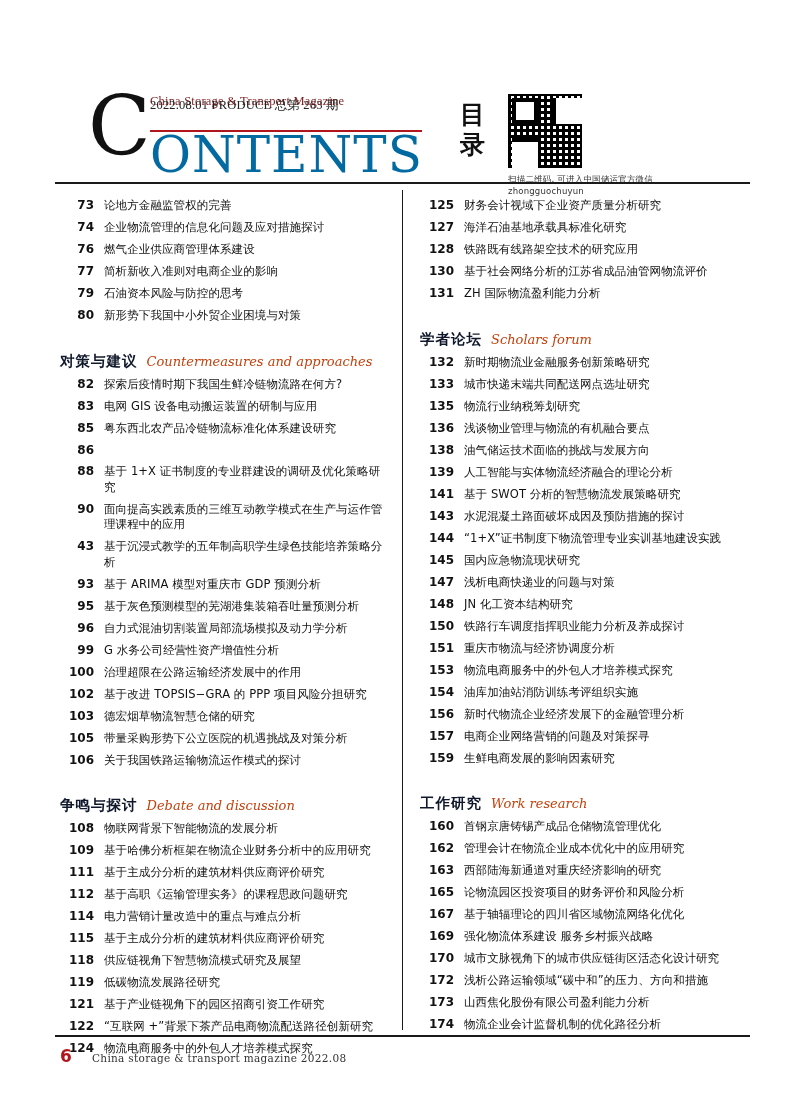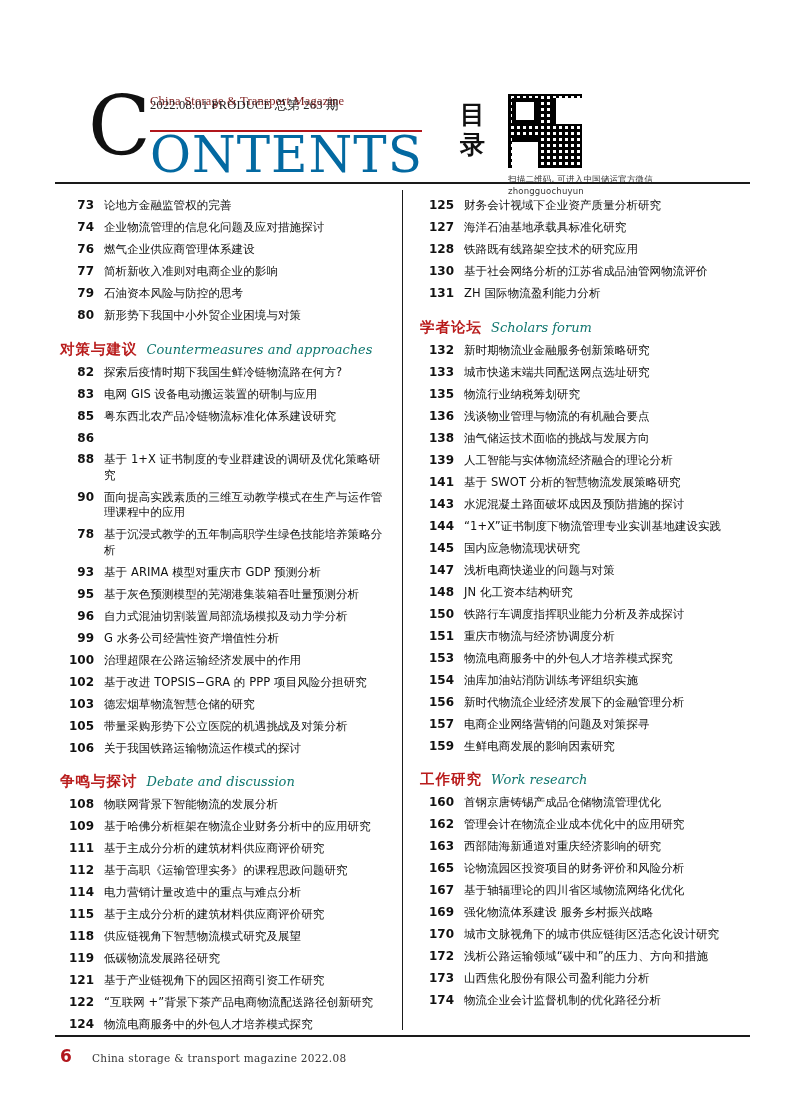--- a/index.html
+++ b/index.html
@@ -77,24 +77,24 @@
   .col{position:absolute;top:198px;width:330px;}
   .col-left{left:60px;}
   .col-right{left:420px;}
 
   .sec-head{
     margin:16px 0 6px 0;
     display:flex;align-items:baseline;gap:9px;
   }
   .sec-head:first-child{margin-top:0;}
   .sec-cn{
-    color:#b91c1c;font-size:14.5px;font-weight:bold;letter-spacing:1px;
+    color:#0f172a;font-size:14.5px;font-weight:bold;letter-spacing:1px;margin-top:12px;
   }
   .sec-en{
-    color:#0f766e;font-family:"DejaVu Serif","Liberation Serif",serif;
+    color:#c2410c;font-family:"DejaVu Serif","Liberation Serif",serif;
     font-size:13px;font-style:italic;
   }
   .entry{
     display:flex;align-items:flex-start;
     margin:0 0 6.5px 0;
   }
   .pg{
     width:34px;min-width:34px;text-align:right;
     font-family:"DejaVu Sans","Liberation Sans",sans-serif;
     font-size:12px;font-weight:bold;color:#111;
@@ -190,21 +190,21 @@
       </div>
       <div class="entry">
         <div class="pg">88</div>
         <div class="ti">基于 1+X 证书制度的专业群建设的调研及优化策略研究</div>
       </div>
       <div class="entry">
         <div class="pg">90</div>
         <div class="ti">面向提高实践素质的三维互动教学模式在生产与运作管理课程中的应用</div>
       </div>
       <div class="entry">
-        <div class="pg">78</div>
+        <div class="pg">43</div>
         <div class="ti">基于沉浸式教学的五年制高职学生绿色技能培养策略分析</div>
       </div>
       <div class="entry">
         <div class="pg">93</div>
         <div class="ti">基于 ARIMA 模型对重庆市 GDP 预测分析</div>
       </div>
       <div class="entry">
         <div class="pg">95</div>
         <div class="ti">基于灰色预测模型的芜湖港集装箱吞吐量预测分析</div>
       </div>

